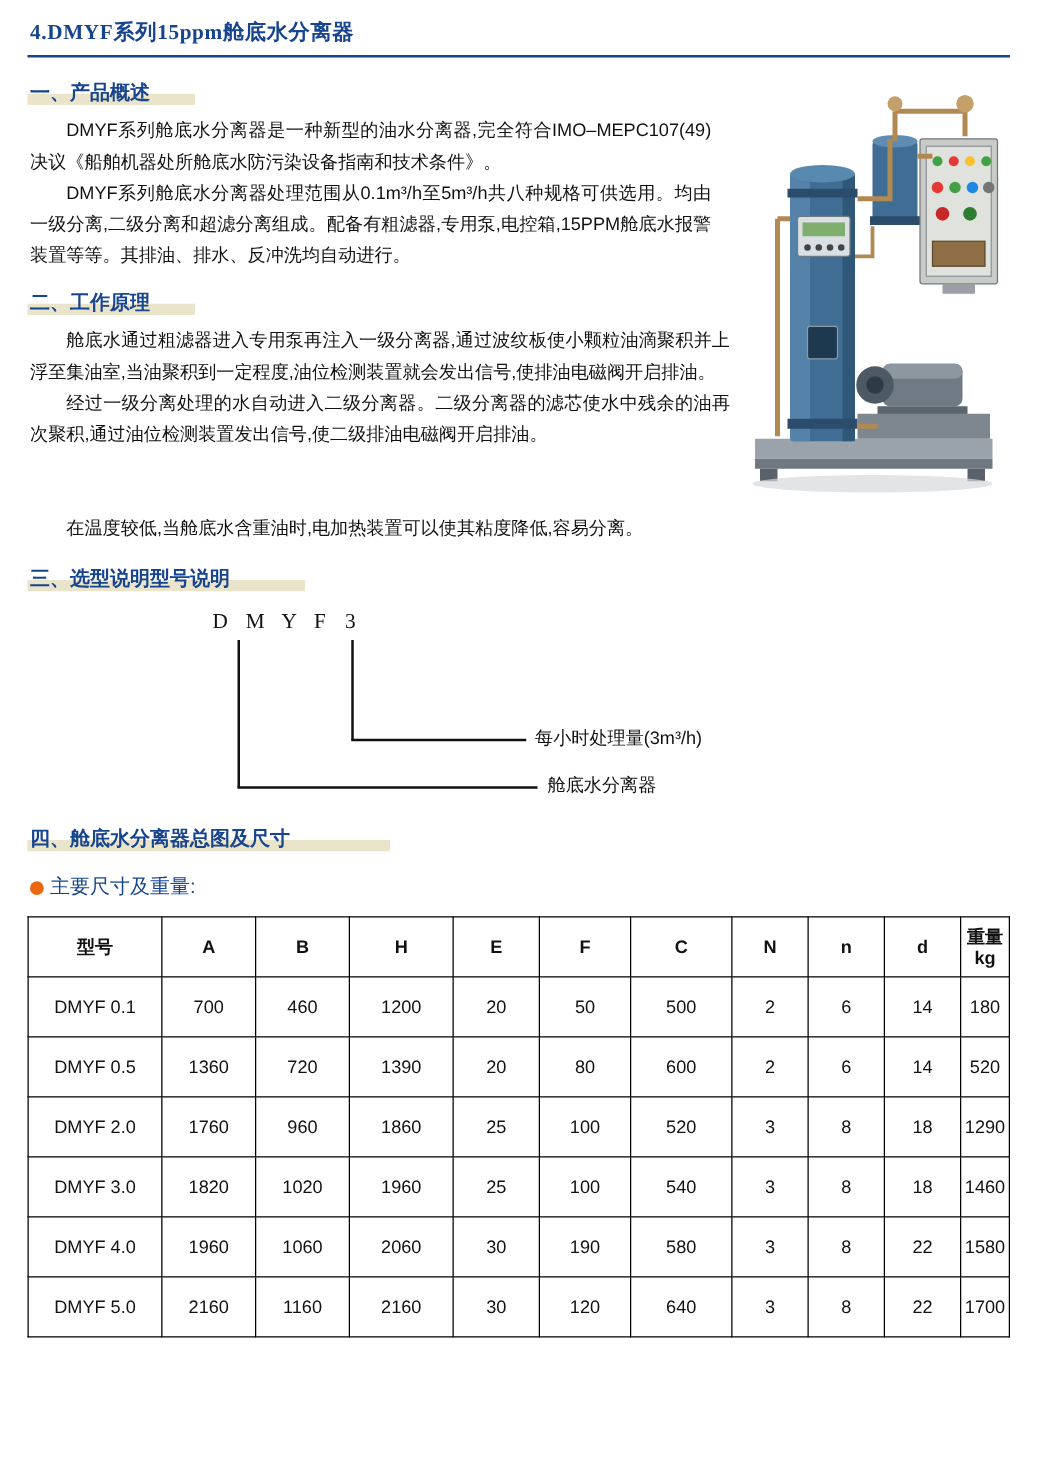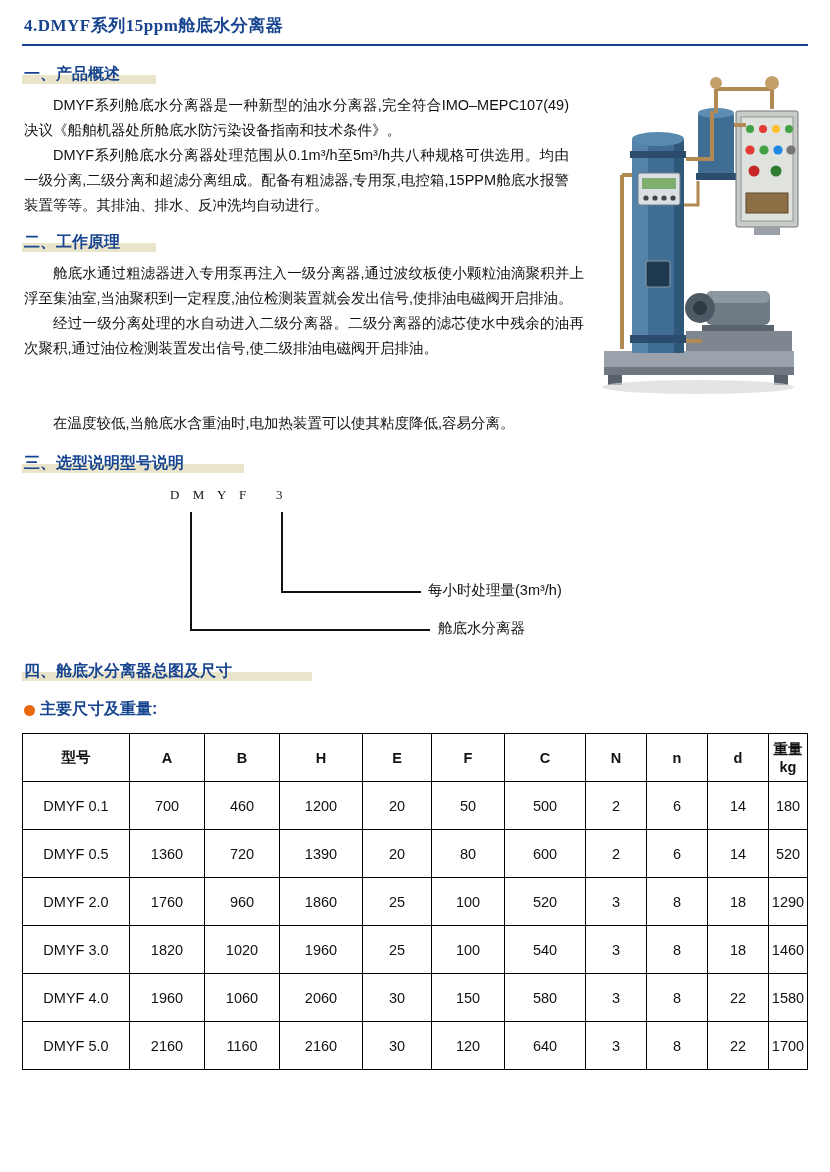--- a/index.html
+++ b/index.html
@@ -75,40 +75,40 @@
     top: 55px;
     width: 222px;
     height: 345px;
     overflow: hidden;
   }
 
   
   .model-code {
     position: absolute;
     font-family: "Liberation Serif", "DejaVu Serif", serif;
-    font-size: 13px;
+    font-size: 17px;
     letter-spacing: 5px;
     color: #111;
   }
   .leader {
     position: absolute;
     background: #111;
   }
   .leader-label {
     position: absolute;
     font-size: 14.5px;
     color: #111;
     white-space: nowrap;
   }
 
   
   .bullet-head {
     position: absolute;
     font-size: 16px;
-    font-weight: bold;
+    font-weight: normal;
     color: #17448e;
   }
   .bullet-dot {
     position: absolute;
     width: 11px;
     height: 11px;
     border-radius: 50%;
     background: #e8670f;
   }
 
@@ -316,21 +316,21 @@
         <td>8</td>
         <td>18</td>
         <td>1460</td>
       </tr>
       <tr>
         <td>DMYF 4.0</td>
         <td>1960</td>
         <td>1060</td>
         <td>2060</td>
         <td>30</td>
-        <td>150</td>
+        <td>190</td>
         <td>580</td>
         <td>3</td>
         <td>8</td>
         <td>22</td>
         <td>1580</td>
       </tr>
       <tr>
         <td>DMYF 5.0</td>
         <td>2160</td>
         <td>1160</td>

